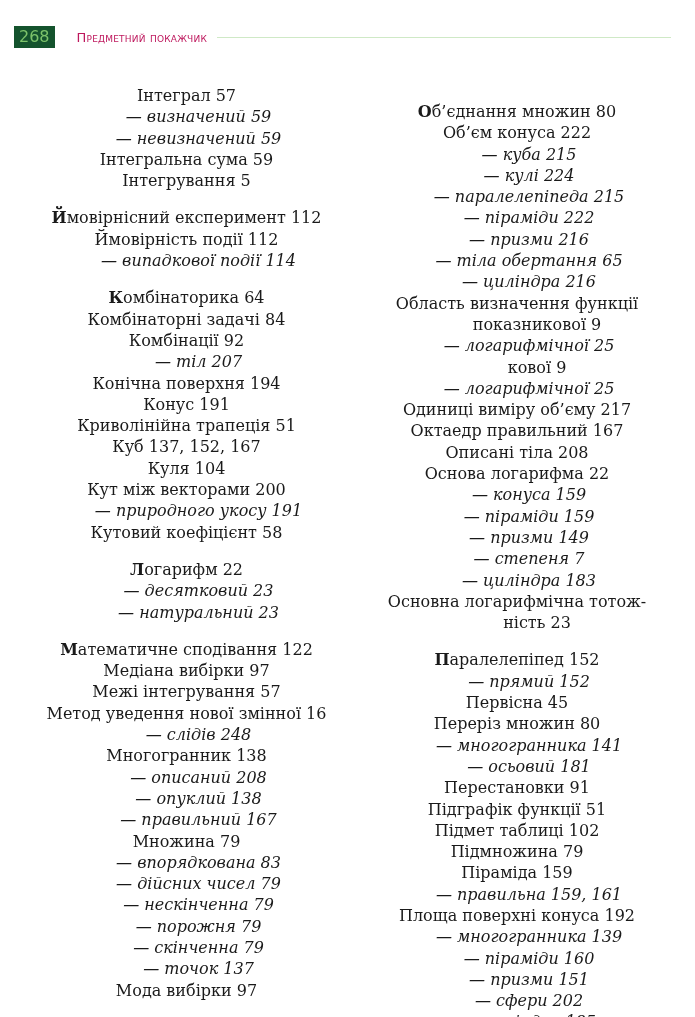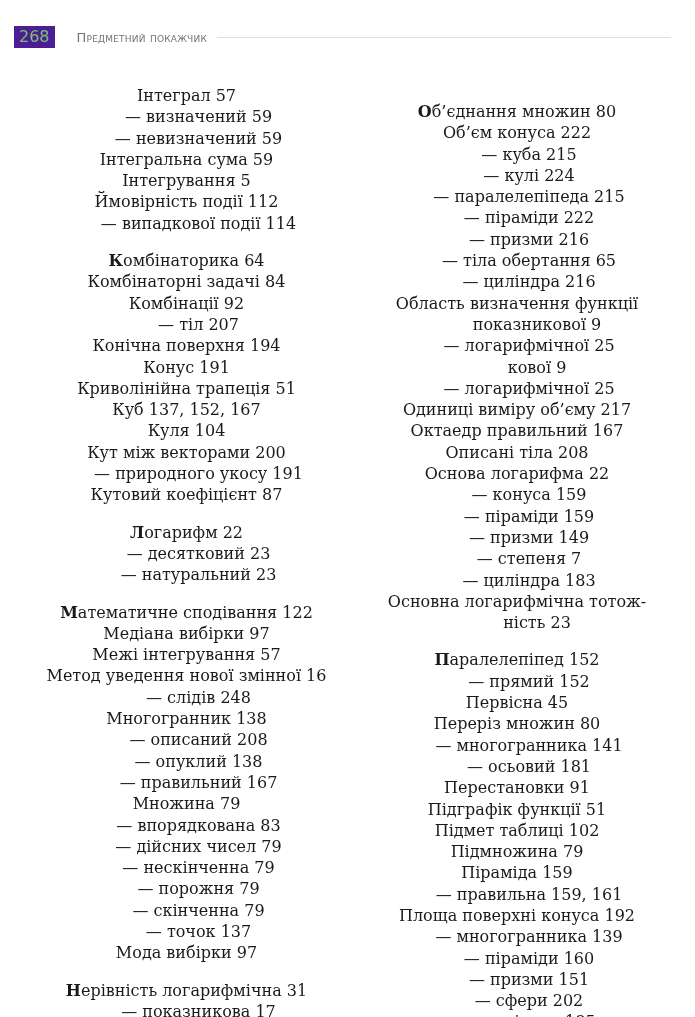--- a/index.html
+++ b/index.html
@@ -1,61 +1,62 @@
 <!DOCTYPE html>
 <html><head>
 <meta charset="utf-8">
 <style>
   html, body { margin: 0; padding: 0; background: #ffffff; }
   body { width: 695px; height: 1017px; position: relative; overflow: hidden;
          font-family: "DejaVu Serif", "Liberation Serif", serif; color: #1a1a1a; }
   .header { position: absolute; top: 26px; left: 14px; right: 24px; height: 22px; display: flex; align-items: center; }
-  .page-num { background: #4c1d95; color: #7cc36a; font-family: "DejaVu Sans", sans-serif;
+  .page-num { background: #14532d; color: #7cc36a; font-family: "DejaVu Sans", sans-serif;
               font-size: 16px; padding: 1px 5px; height: 20px; line-height: 20px; }
   .header-title { margin-left: 22px; font-family: "DejaVu Sans", sans-serif; font-size: 13px;
-                  color: #737373; letter-spacing: 0.2px; font-variant: small-caps; white-space: nowrap; }
+                  color: #be185d; letter-spacing: 0.2px; font-variant: small-caps; white-space: nowrap; }
   .header-rule { flex: 1; height: 1px; background: #cfe9c6; margin-left: 10px; }
   .col { position: absolute; top: 85px; font-size: 16px; line-height: 21.3px; text-align: center; }
   .col-left { left: 34px; width: 305px; }
   .col-right { left: 357px; width: 320px; }
   .entry { white-space: nowrap; }
-  .entry.sub { padding-left: 24px; }
+  .entry.sub { padding-left: 24px; font-style: italic; }
   .entry.cont { padding-left: 40px; }
   .entry.gap { margin-top: 16px; }
   .initial { font-weight: bold; }
 </style>
 </head>
 <body>
 
 <div class="header">
   <span class="page-num">268</span>
   <span class="header-title">Предметний покажчик</span>
   <span class="header-rule"></span>
 </div>
 
 <div class="col col-left" id="col-left">
     <div class="entry">Інтеграл 57</div>
     <div class="entry sub">— визначений 59</div>
     <div class="entry sub">— невизначений 59</div>
     <div class="entry">Інтегральна сума 59</div>
     <div class="entry">Інтегрування 5</div>
+    <div class="entry gap"><span class="initial">Й</span><span>мовірнісний експеримент 112</span></div>
     <div class="entry">Ймовірність події 112</div>
     <div class="entry sub">— випадкової події 114</div>
     <div class="entry gap"><span class="initial">К</span><span>омбінаторика 64</span></div>
     <div class="entry">Комбінаторні задачі 84</div>
     <div class="entry">Комбінації 92</div>
     <div class="entry sub">— тіл 207</div>
     <div class="entry">Конічна поверхня 194</div>
     <div class="entry">Конус 191</div>
     <div class="entry">Криволінійна трапеція 51</div>
     <div class="entry">Куб 137, 152, 167</div>
     <div class="entry">Куля 104</div>
     <div class="entry">Кут між векторами 200</div>
     <div class="entry sub">— природного укосу 191</div>
-    <div class="entry">Кутовий коефіцієнт 87</div>
+    <div class="entry">Кутовий коефіцієнт 58</div>
     <div class="entry gap"><span class="initial">Л</span><span>огарифм 22</span></div>
     <div class="entry sub">— десятковий 23</div>
     <div class="entry sub">— натуральний 23</div>
     <div class="entry gap"><span class="initial">М</span><span>атематичне сподівання 122</span></div>
     <div class="entry">Медіана вибірки 97</div>
     <div class="entry">Межі інтегрування 57</div>
     <div class="entry">Метод уведення нової змінної 16</div>
     <div class="entry sub">— слідів 248</div>
     <div class="entry">Многогранник 138</div>
     <div class="entry sub">— описаний 208</div>

